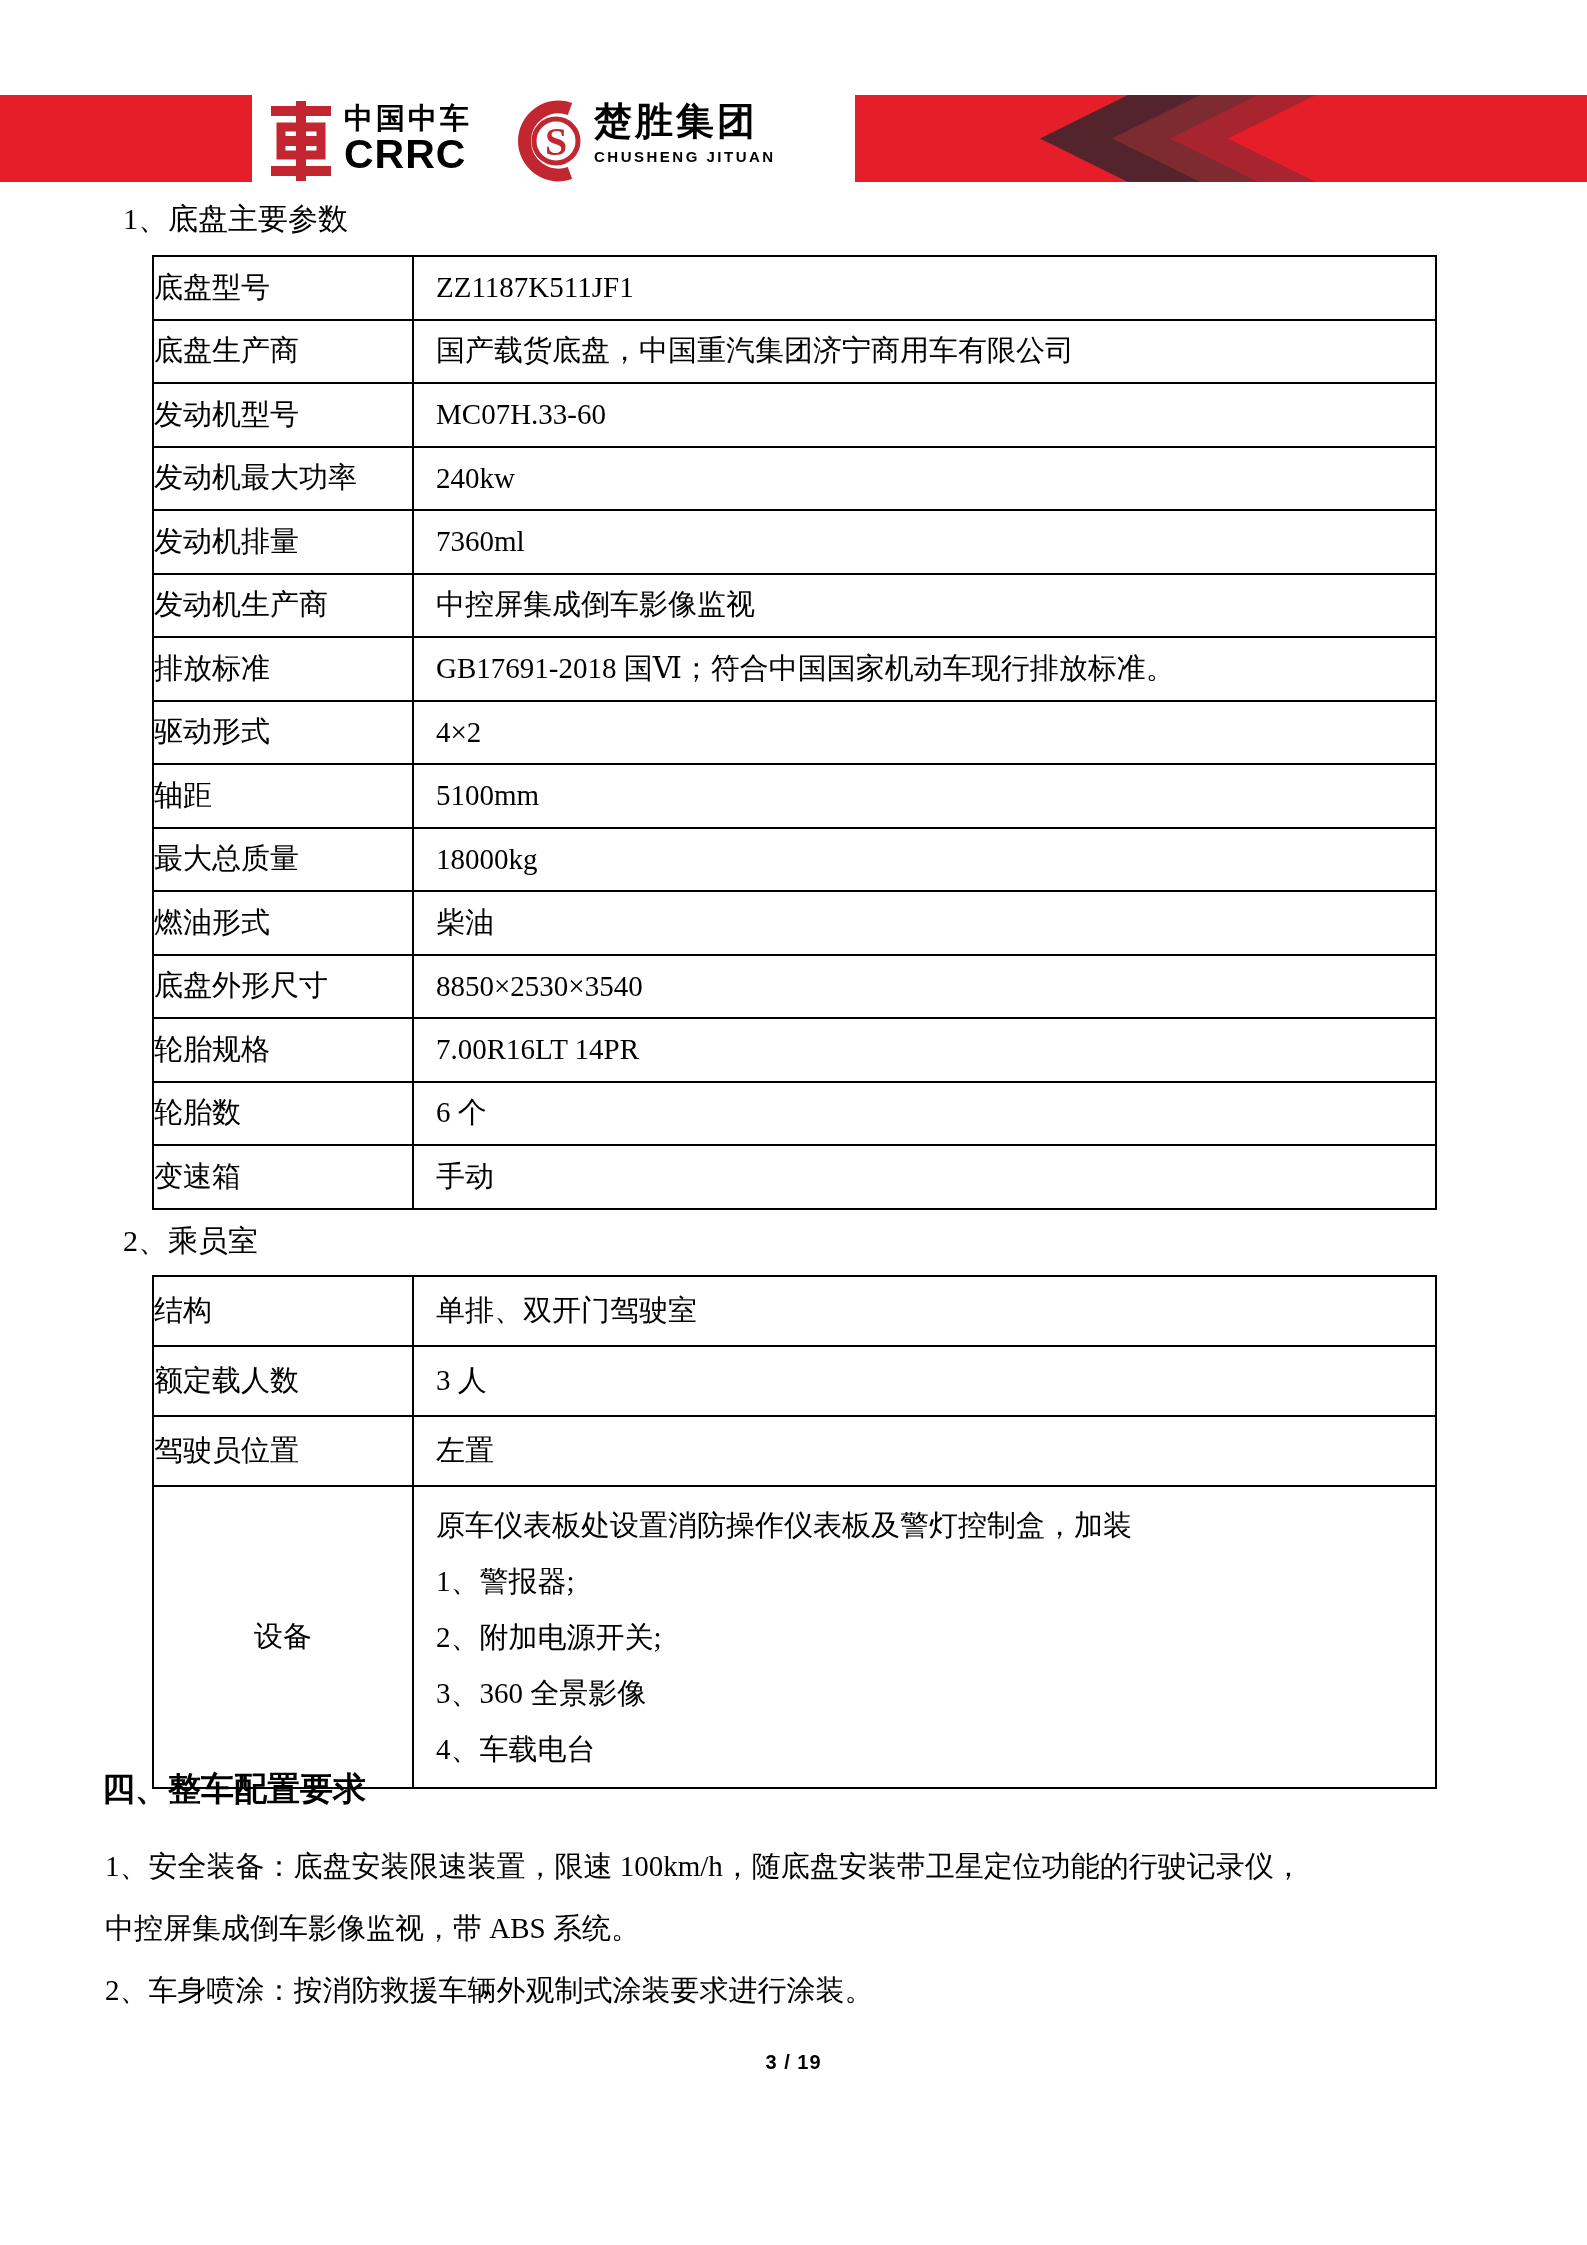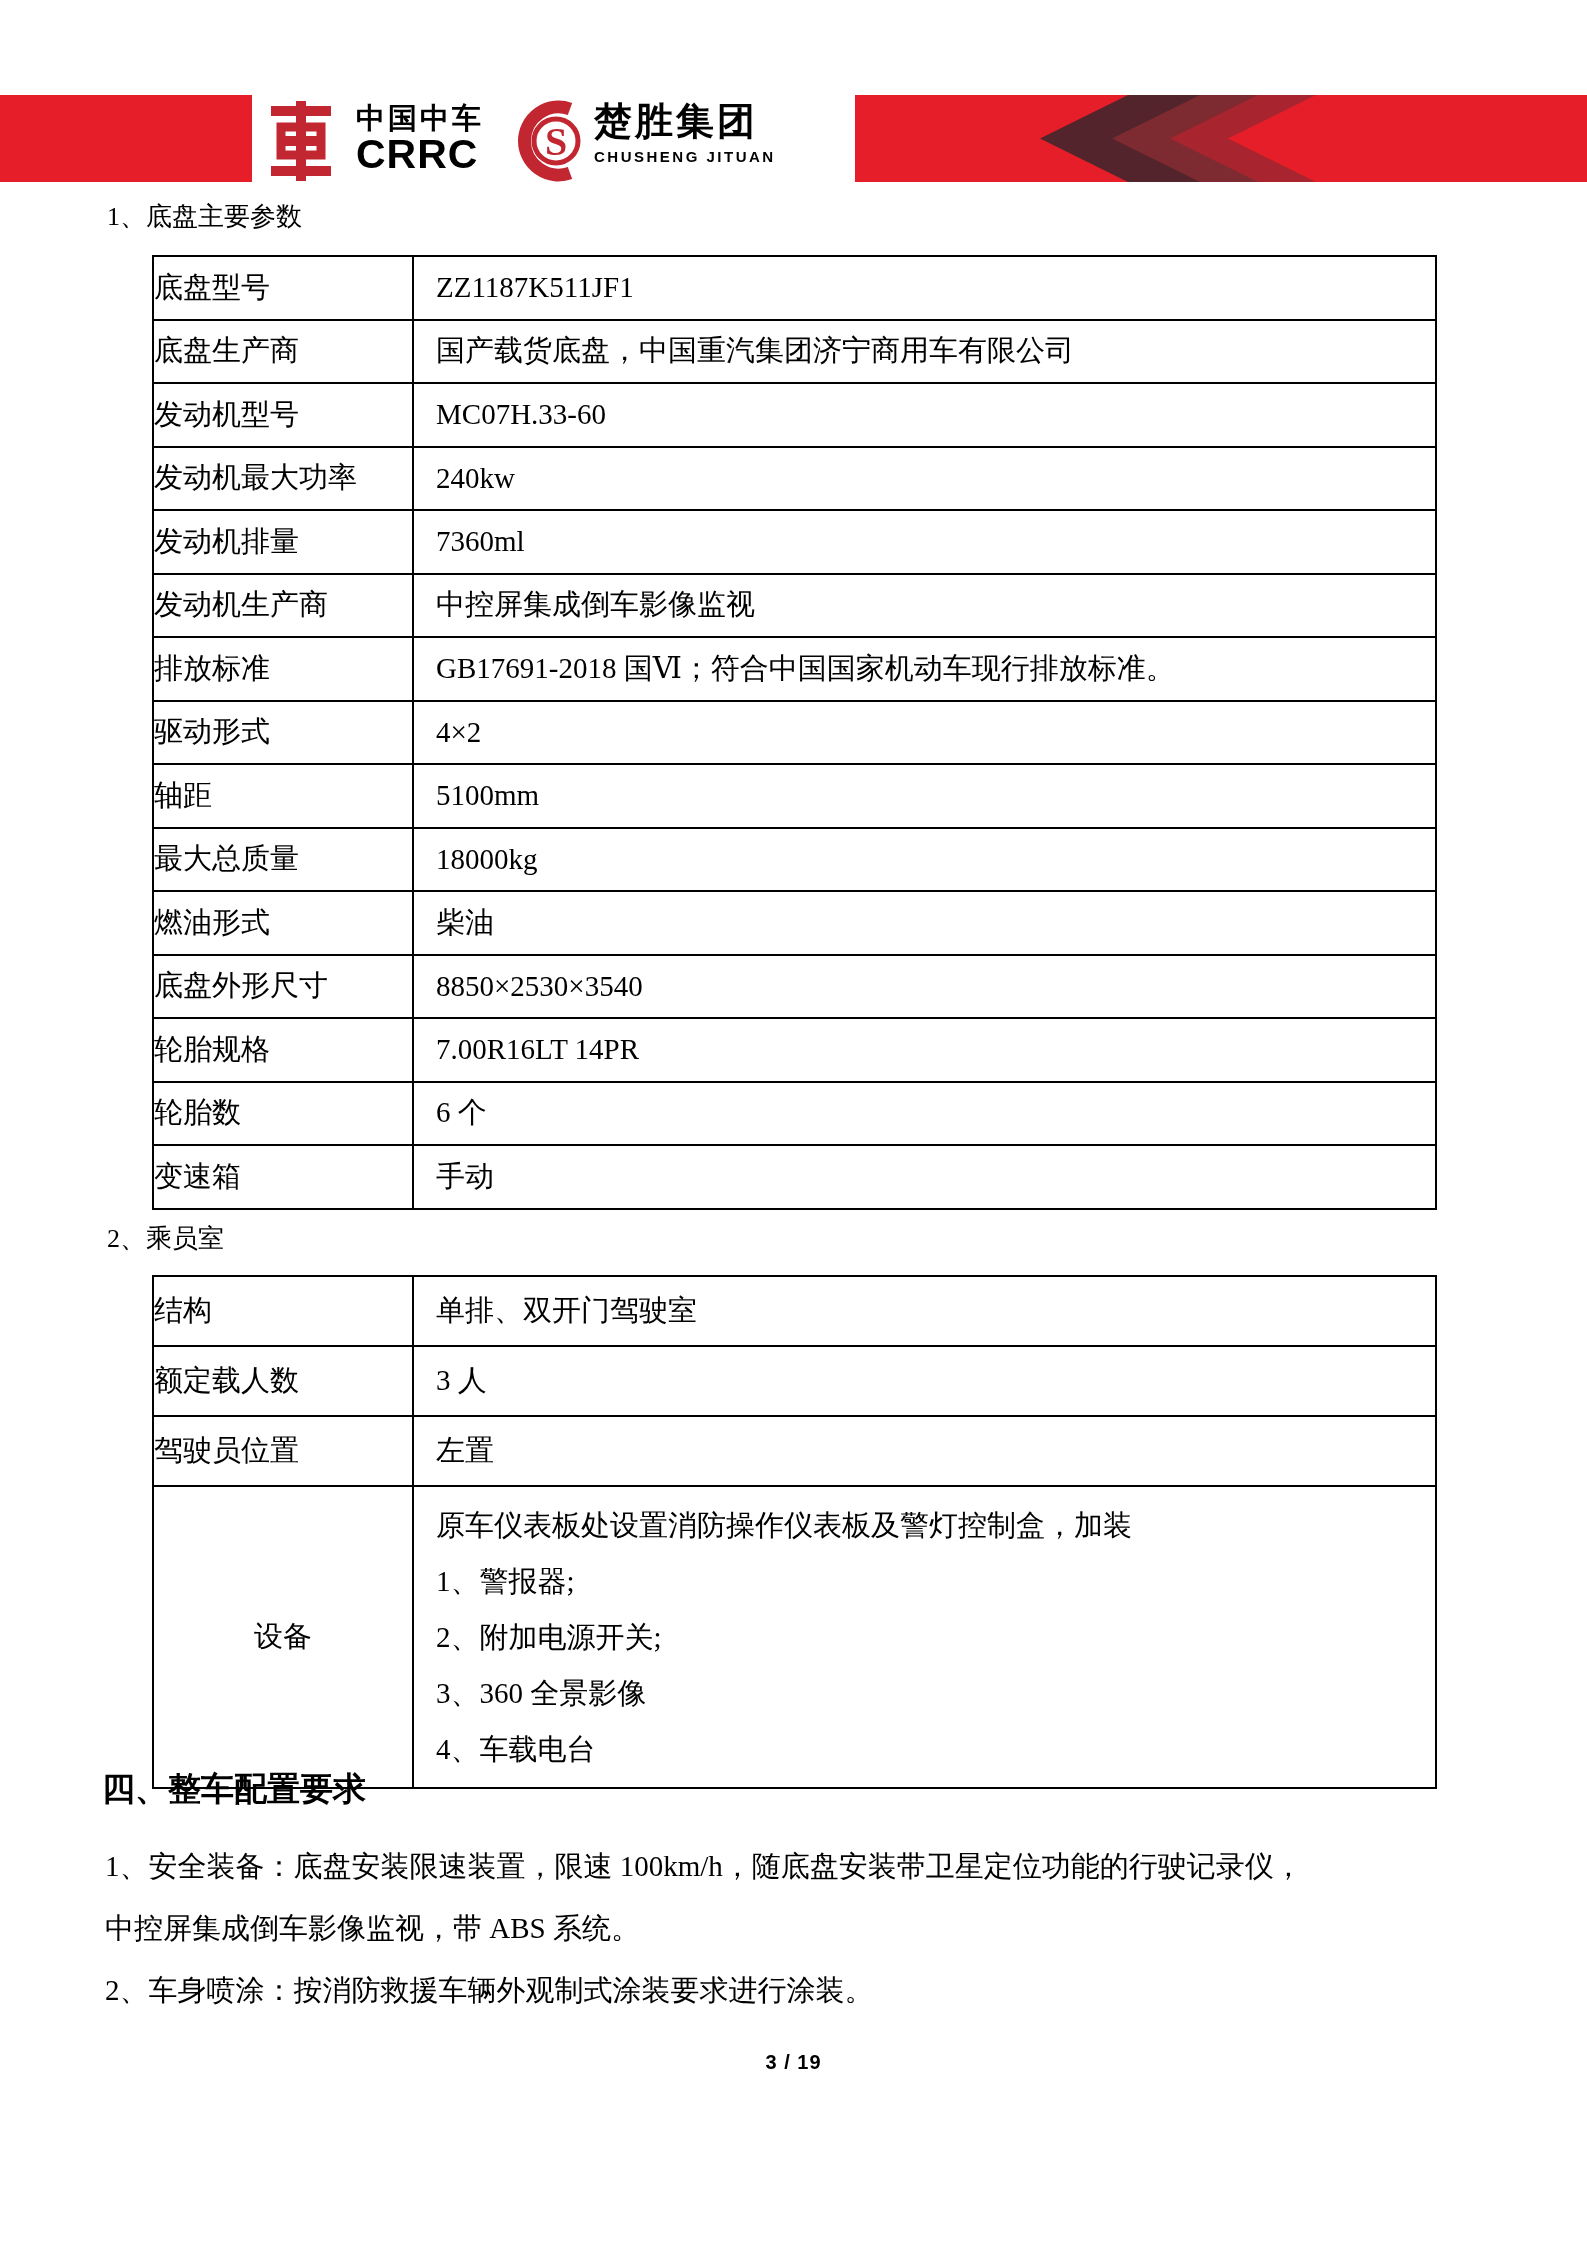--- a/index.html
+++ b/index.html
@@ -13,31 +13,31 @@
   .hdr-bar{position:absolute;top:95px;height:87px;background:#e51e29}
   .hdr-bar.left{left:0;width:252px}
   .hdr-bar.right{left:855px;right:0;overflow:hidden}
   .chev{position:absolute;top:0;height:87px;width:160px;
         clip-path:polygon(55% 0,100% 0,45% 50%,100% 100%,55% 100%,0 50%)}
   .chev.c1{left:185px;background:#53242b;z-index:3}
   .chev.c2{left:243px;background:#7d2a31;z-index:2}
   .chev.c3{left:301px;background:#a8252f;z-index:1}
 
   .logo-abs{position:absolute}
-  .crrc-text{left:356px;top:104px;line-height:1}
+  .crrc-text{left:344px;top:104px;line-height:1}
   .crrc-zh{font-size:29px;font-weight:bold;letter-spacing:3px;white-space:nowrap}
   .crrc-en{font-family:"Liberation Sans","DejaVu Sans",sans-serif;font-size:41px;
            font-weight:800;letter-spacing:1px;margin-top:1px;white-space:nowrap}
   .cs-text{left:594px;top:102px;line-height:1}
   .cs-zh{font-size:38px;font-weight:bold;letter-spacing:3px;white-space:nowrap}
   .cs-en{font-family:"Liberation Sans","DejaVu Sans",sans-serif;font-size:15px;
          font-weight:600;letter-spacing:2.5px;margin-top:9px;white-space:nowrap}
 
   
-  .sec-title{position:absolute;left:107px;font-size:26px;white-space:nowrap}
+  .sec-title{position:absolute;left:123px;font-size:30px;white-space:nowrap}
   #s1-title{top:199px}
   #s2-title{top:1221px}
   #s4-title{position:absolute;left:102px;top:1767px;font-size:33px;font-weight:bold;white-space:nowrap}
 
   table{border-collapse:collapse;table-layout:fixed;width:1285px;font-size:29px;position:absolute;left:152px}
   #table1{top:255px}
   #table2{top:1275px}
   td{border:2px solid #000;vertical-align:middle}
   #table1 td{height:63.5px}
   #table2 td{height:70px}

